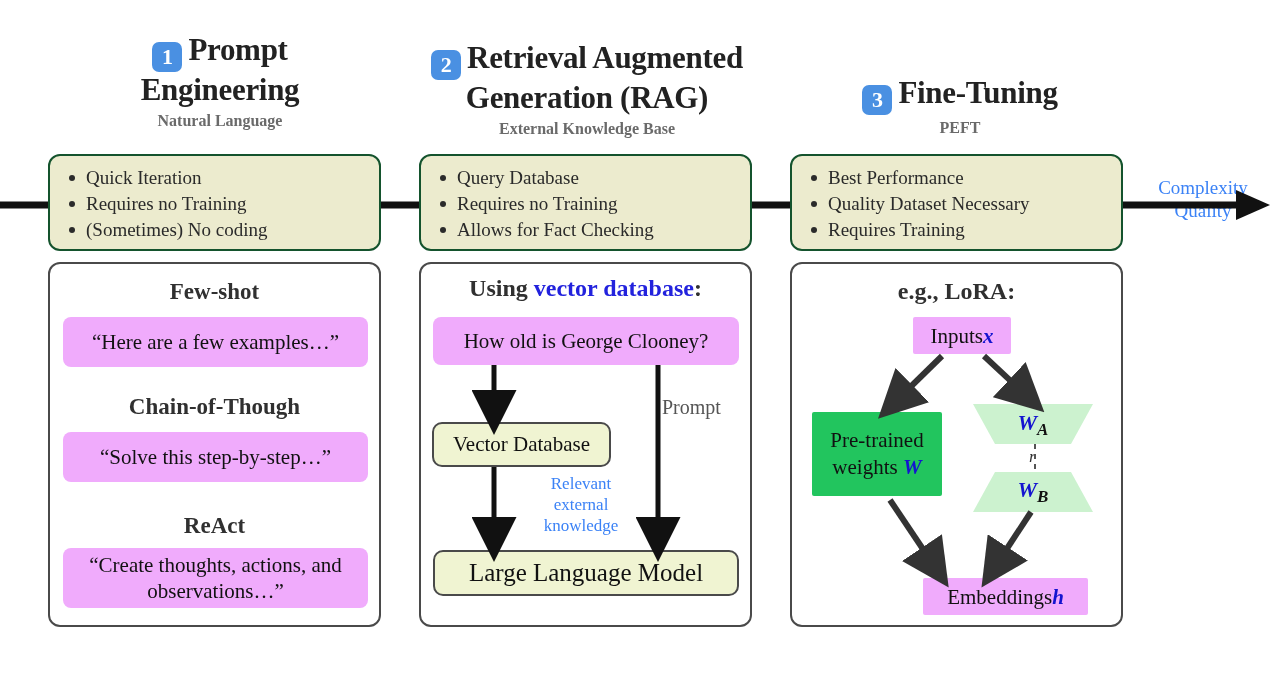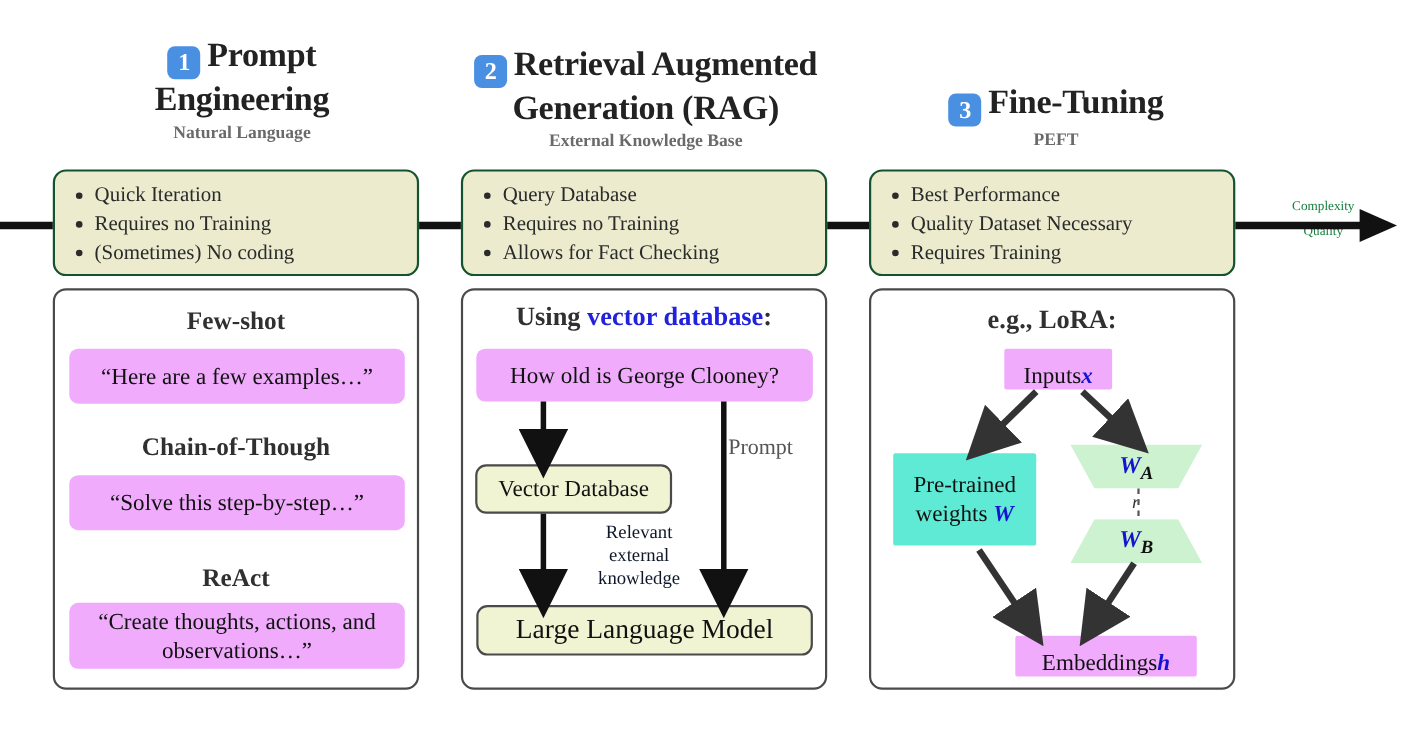--- a/index.html
+++ b/index.html
@@ -60,43 +60,43 @@
 
   
   .chip-blue{
     position:absolute;
     background:#f0abfc;
     border-radius:8px;
     box-sizing:border-box;
     display:flex;align-items:center;justify-content:center;
     font-size:21px;color:#111111;text-align:center;line-height:26px;
   }
-  .chip-blue.sq{border-radius:2px;align-items:flex-end;}
+  .chip-blue.sq{border-radius:2px;}
 
   .sect-title{
     position:absolute;text-align:center;
     font-size:23px;font-weight:bold;color:#303030;white-space:nowrap;
   }
 
   
   .node-yellow{
     position:absolute;
     background:#f0f4d2;
     border:2px solid #4a4a4a;
     border-radius:10px;
     box-sizing:border-box;
     display:flex;align-items:center;justify-content:center;
     color:#111111;
   }
 
-  .lbl{position:absolute;color:#0f172a;font-size:17px;line-height:21px;text-align:center;}
+  .lbl{position:absolute;color:#3b82f6;font-size:17px;line-height:21px;text-align:center;}
   .lbl.dark{color:#444444;}
 
   .pink-box{
-    position:absolute;background:#5eead4;border-radius:2px;
+    position:absolute;background:#22c55e;border-radius:2px;
     display:flex;align-items:center;justify-content:center;
     text-align:center;font-size:21px;line-height:27px;color:#111111;
     box-sizing:border-box;
   }
   .blue-ital{color:#1414d0;font-style:italic;font-weight:bold;}
   .blue-word{color:#2222dd;}
 
   .trap{position:absolute;}
   .trap-txt{
     position:absolute;width:100%;text-align:center;
@@ -153,21 +153,21 @@
   </div>
 
   <div class="pill" style="left:790px;top:154px;width:333px;height:97px;">
     <ul>
       <li>Best Performance</li>
       <li>Quality Dataset Necessary</li>
       <li>Requires Training</li>
     </ul>
   </div>
 
-  <div class="lbl dark" style="left:1128px;top:176px;width:150px;font-size:12px;line-height:23px;color:#15803d;">
+  <div class="lbl dark" style="left:1128px;top:176px;width:150px;font-size:19px;line-height:23px;color:#3b82f6;">
     <div>Complexity</div>
     <div>Quality</div>
   </div>
 
   <div class="panel" style="left:48px;top:262px;width:333px;height:365px;"></div>
 
   <div class="sect-title" style="left:48px;top:279px;width:333px;">Few-shot</div>
   <div class="chip-blue" style="left:63px;top:317px;width:305px;height:50px;">“Here are a few examples…”</div>
 
   <div class="sect-title" style="left:48px;top:394px;width:333px;">Chain-of-Though</div>

